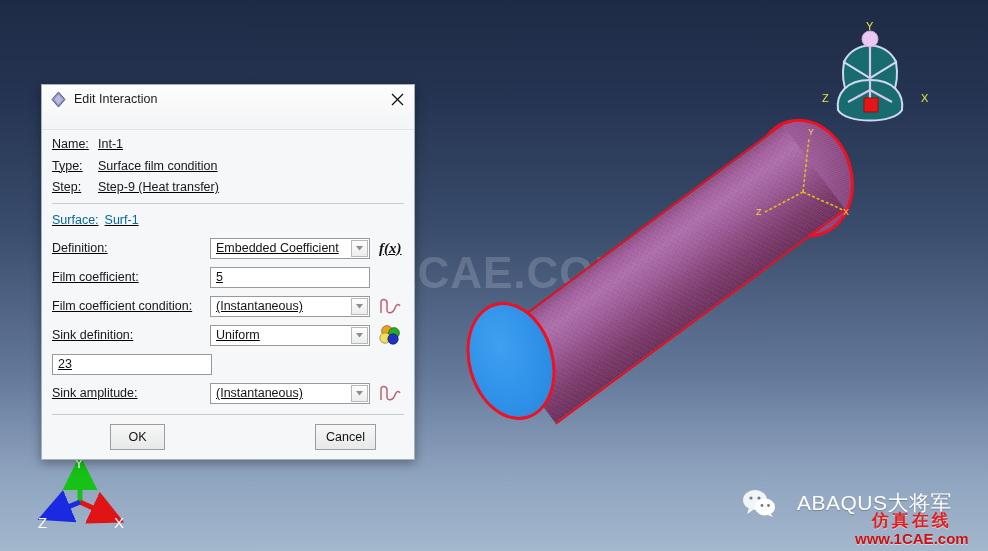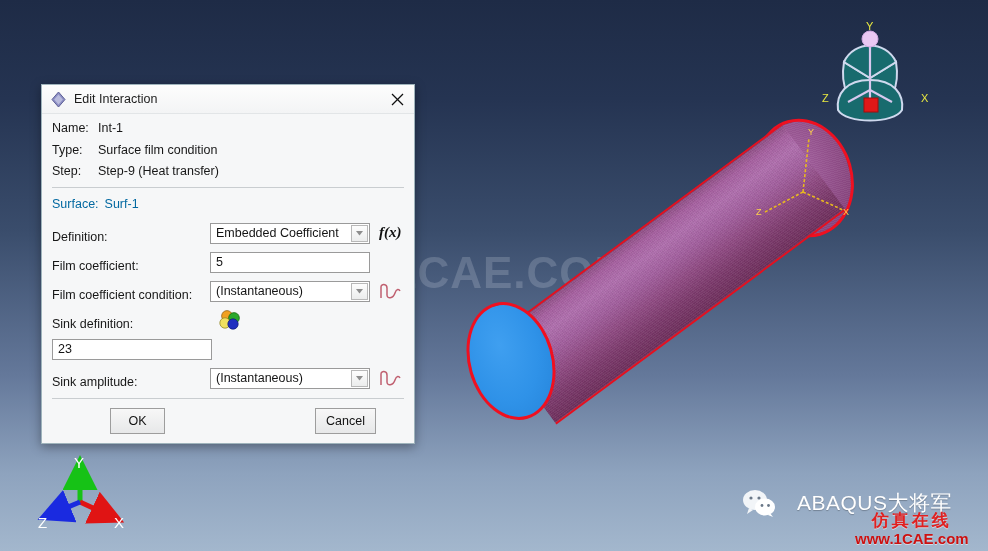--- a/index.html
+++ b/index.html
@@ -195,38 +195,38 @@
     box-shadow: 0 3px 10px rgba(0,0,0,0.35);
     box-sizing: border-box;
     font-family: "Liberation Sans", sans-serif;
   }
 
   .titlebar {
     height: 28px;
     background: linear-gradient(to bottom, #fdfdfd 0%, #f3f4f5 100%);
     display: flex;
     align-items: center;
-    padding: 0 4px 0 8px;
+    padding: 0 4px 16px 8px;
     border-bottom: 1px solid #e2e5e7;
   }
   .title-icon { width: 17px; height: 17px; flex: 0 0 auto; margin-right: 7px; }
   .title-text {
     font-size: 12.5px;
     color: #1b1b1b;
     flex: 1 1 auto;
     white-space: nowrap;
   }
   .close-btn {
     width: 26px; height: 22px;
     display: flex; align-items: center; justify-content: center;
     cursor: pointer;
     color: #1b1b1b;
   }
 
-  .dlg-body { padding: 8px 10px 0 10px; }
+  .dlg-body { padding: 8px 10px 0 10px; text-decoration: underline; }
 
   .info-row {
     display: flex;
     font-size: 12.5px;
     color: #171717;
     line-height: 1;
     margin-bottom: 9px;
   }
   .info-row .lbl { width: 46px; flex: 0 0 auto; }
   .info-row .val { flex: 1 1 auto; white-space: nowrap; }
@@ -240,21 +240,21 @@
   .surf-row {
     display: flex;
     font-size: 12.5px;
     color: #0369a1;
     margin-bottom: 10px;
   }
   .surf-row .lbl { flex: 0 0 auto; margin-right: 6px; }
 
   .field-row {
     display: flex;
-    align-items: flex-end;
+    align-items: center;
     height: 23px;
     margin-bottom: 6px;
   }
   .field-label {
     font-size: 12.5px;
     color: #171717;
     width: 158px;
     flex: 0 0 auto;
     white-space: nowrap;
   }
@@ -486,20 +486,28 @@
         </div>
         <span class="trail-icon">
           <svg width="22" height="18" viewBox="0 0 22 18">
             <path d="M2 16 L2 5 C2 1.5 8 1.5 8 6 L8 13 C8 17 14 17 16 11 C17.5 6.5 20 7 21 9" fill="none" stroke="#c06070" stroke-width="1.5"></path>
           </svg>
         </span>
       </div>
 
       <div class="field-row">
         <span class="field-label">Sink definition:</span>
+        <div class="control combo">
+          <span class="ctext">Uniform</span>
+          <span class="arrow-box">
+            <svg width="7" height="5" viewBox="0 0 7 5">
+                <path d="M0 0 L3.5 4.6 L7 0 Z" fill="#8d8d8d"></path>
+              </svg>
+          </span>
+        </div>
         <span class="trail-icon">
           <svg width="22" height="20" viewBox="0 0 22 20">
             <circle cx="8" cy="6" r="5.4" fill="#f0a020" stroke="#8a5a10" stroke-width="0.7"></circle>
             <circle cx="15" cy="8" r="5.4" fill="#2aa82a" stroke="#14620f" stroke-width="0.7"></circle>
             <circle cx="6" cy="13" r="5.2" fill="#f0e060" stroke="#8a8020" stroke-width="0.7"></circle>
             <circle cx="14" cy="14" r="5.2" fill="#2030c0" stroke="#101a70" stroke-width="0.7"></circle>
           </svg>
         </span>
       </div>
 

